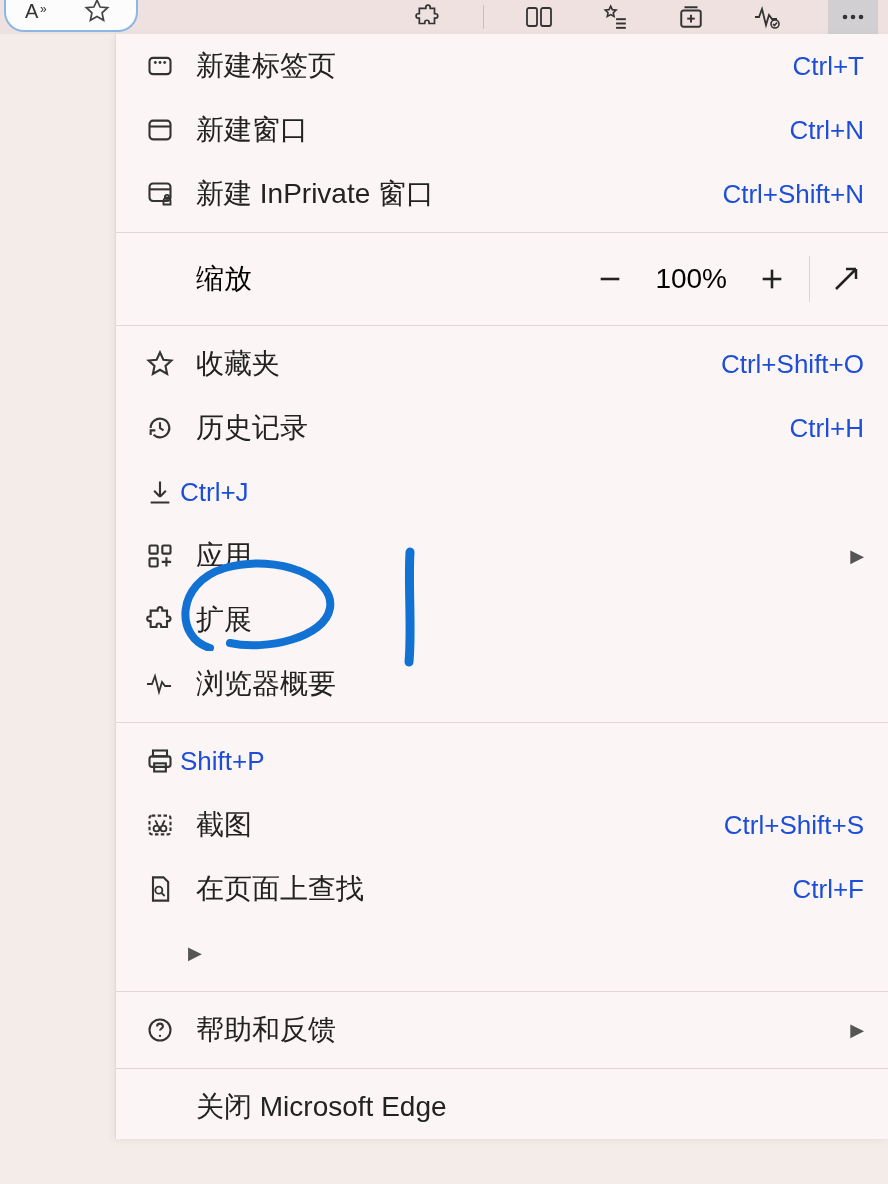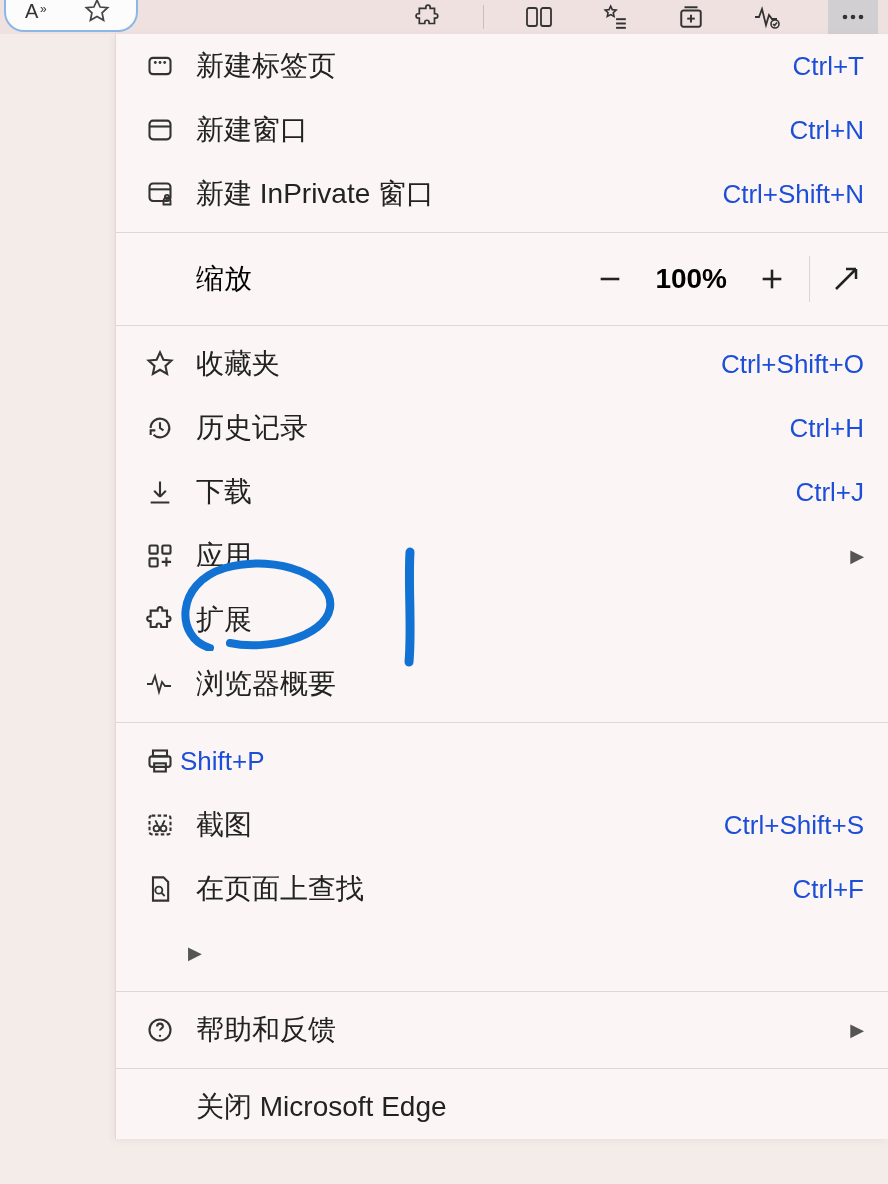--- a/index.html
+++ b/index.html
@@ -94,21 +94,21 @@
     padding: 0 12px 0 24px;
     font-size: 28px;
   }
   .zoom-row .label { flex: 0 0 auto; padding-left: 56px; }
   .zoom-row .zspacer { flex: 1; }
   .zoom-btn {
     width: 62px; height: 62px;
     display: flex; align-items: center; justify-content: center;
     font-size: 40px; color: #222;
   }
-  .zoom-val { font-size: 28px; padding: 0 14px; font-weight: bold; }
+  .zoom-val { font-size: 28px; padding: 0 14px; }
   .zoom-sep { width: 1px; height: 46px; background: #ddd3d1; margin: 0 6px;}
   .fullscreen-btn {
     width: 60px; height: 60px;
     display: flex; align-items: center; justify-content: center;
   }
   .annotation {
     position: absolute;
     pointer-events: none;
     z-index: 50;
   }
@@ -271,21 +271,20 @@
     <span class="label">历史记录</span>
     <span class="shortcut">Ctrl+H</span>
   </div>
 
   <div class="menu-item">
     <span class="micon">
       <svg width="28" height="28" viewBox="0 0 24 24">
           <path d="M12 3v13m0 0l-5-5m5 5l5-5M4 21h16" fill="none" stroke="#333" stroke-width="1.8"></path>
         </svg>
     </span>
-    <span class="label">下载</span>
     <span class="shortcut">Ctrl+J</span>
   </div>
 
   <div class="menu-item">
     <span class="micon">
       <svg width="28" height="28" viewBox="0 0 24 24">
           <rect x="3" y="3" width="7" height="7" rx="1" fill="none" stroke="#333" stroke-width="1.8"></rect>
           <rect x="14" y="3" width="7" height="7" rx="1" fill="none" stroke="#333" stroke-width="1.8"></rect>
           <rect x="3" y="14" width="7" height="7" rx="1" fill="none" stroke="#333" stroke-width="1.8"></rect>
           <path d="M17.5 13v8M13.5 17h8" stroke="#333" stroke-width="1.8"></path>

